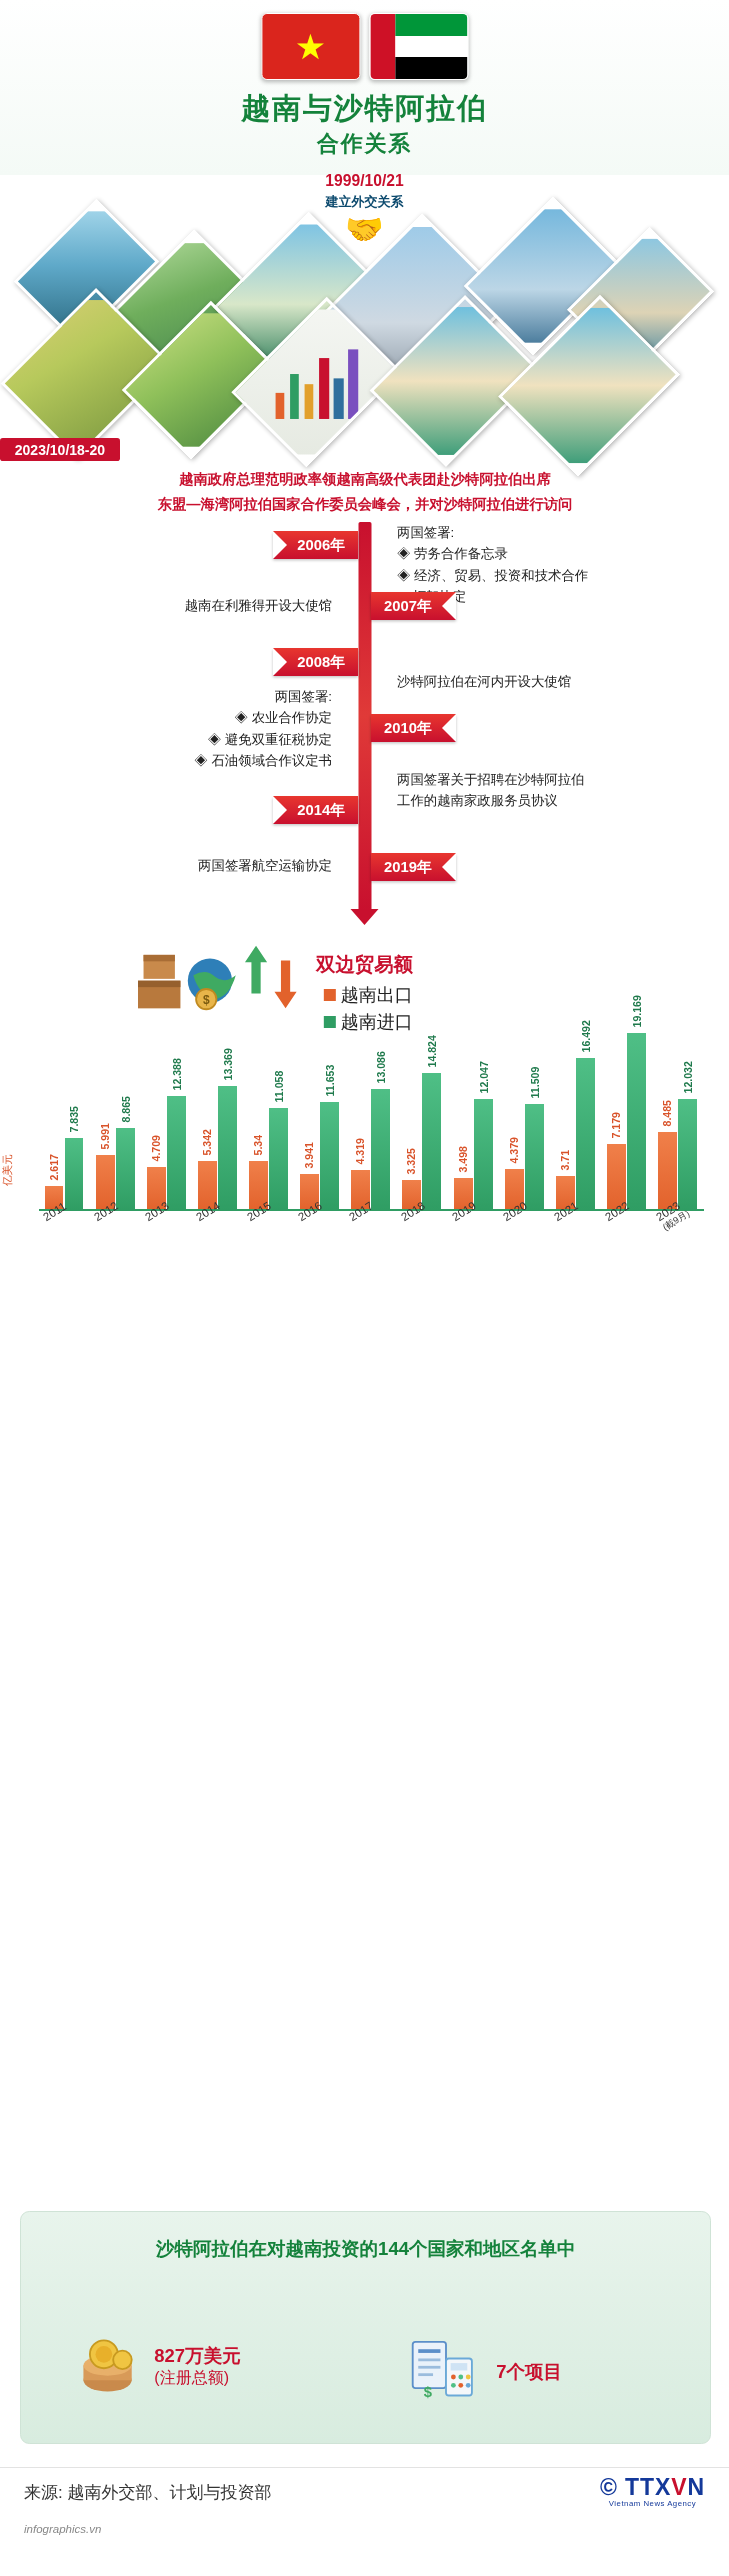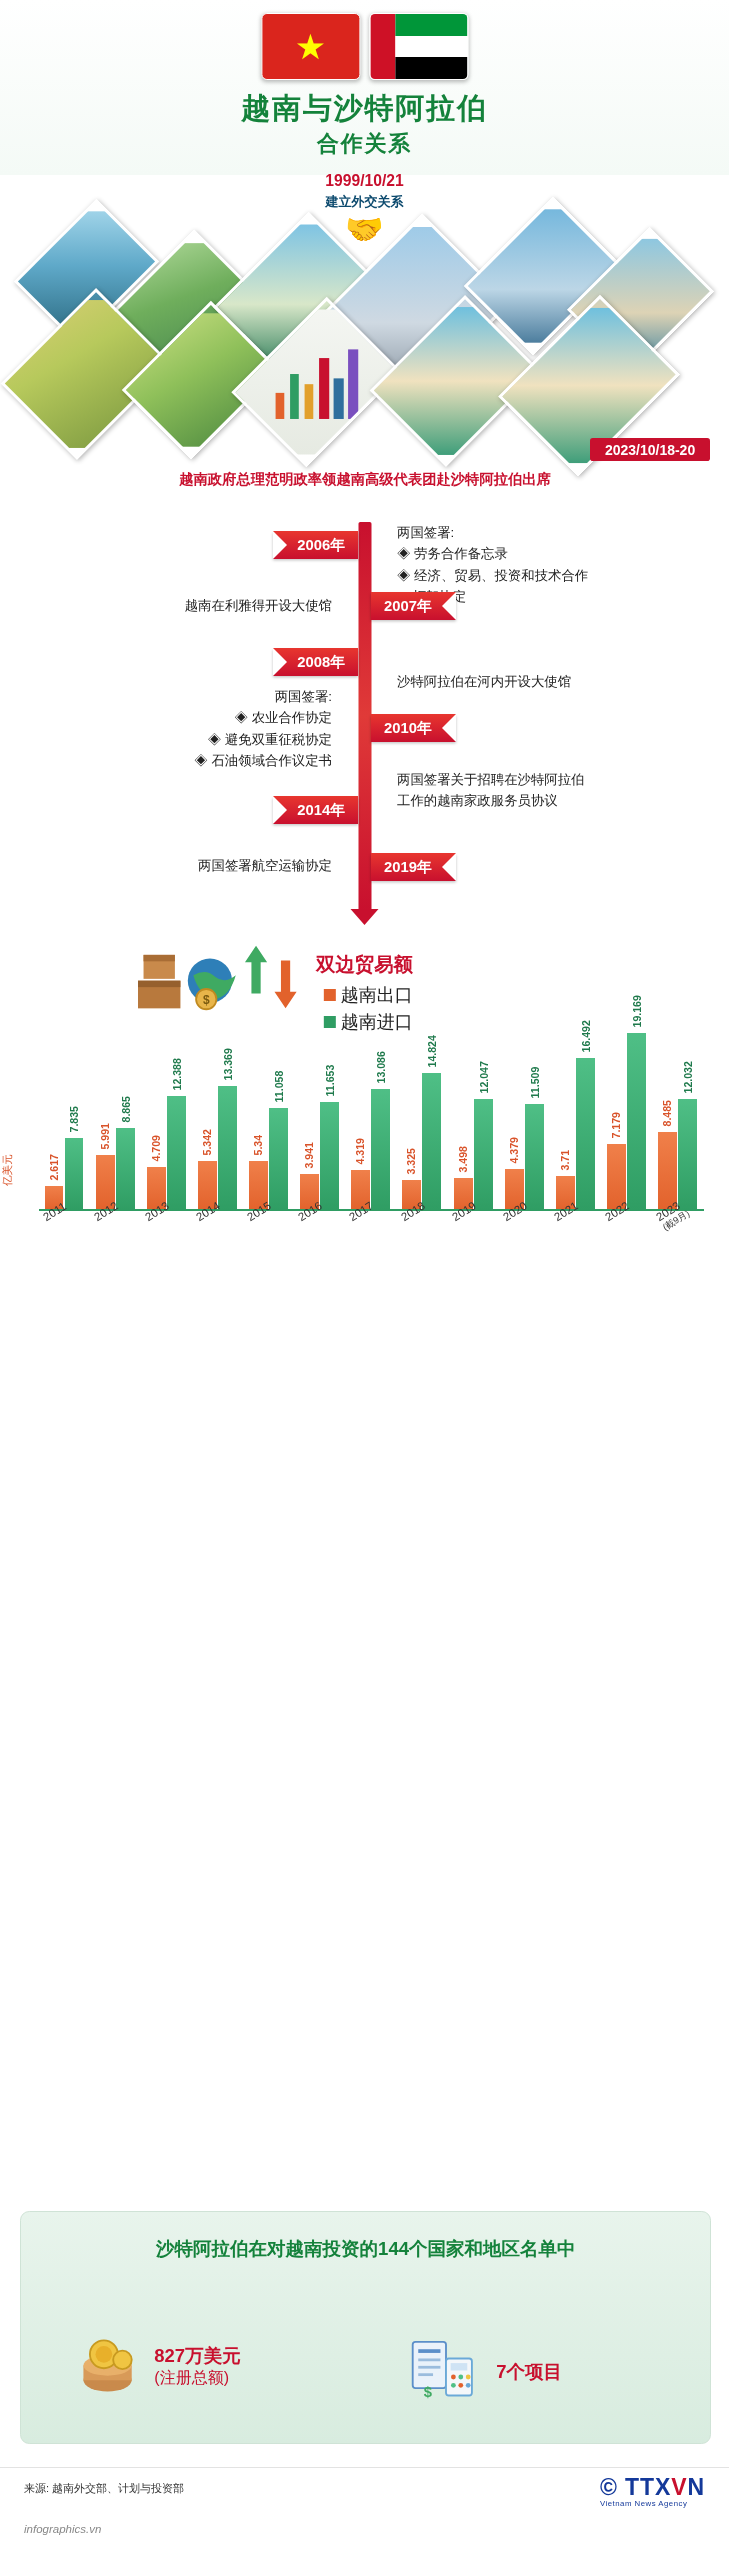--- a/index.html
+++ b/index.html
@@ -108,21 +108,21 @@
   .sc-coast{background:linear-gradient(180deg,#7fc4e3 0%,#d8e7c9 55%,#2f7e5a 100%);}
   .sc-beach{background:linear-gradient(180deg,#6fc0de 0%,#f0e2bf 50%,#3f9e7a 100%);}
   .sc-field{background:linear-gradient(150deg,#d6e58a 0%,#8fc05a 45%,#3f7e3a 100%);}
   .sc-terrace{background:linear-gradient(150deg,#e0d07a 0%,#b7c95c 40%,#6f8f3a 100%);}
   .sc-harbor{background:linear-gradient(180deg,#8ec7e0 0%,#ddd3b5 60%,#4e8aa0 100%);}
   .sc-chart{background:linear-gradient(180deg,#f4f6f2 0%,#e6eae2 100%);}
   .sc-chart .bars{position:absolute;left:50%;top:50%;transform:translate(-50%,-50%) rotate(0deg);display:flex;align-items:flex-end;gap:3.7px;height:51px;}
   .sc-chart .bars i{display:block;width:6.5px;}
   
   .date2wrap{
-    position:absolute;top:438px;left:0;width:710px;text-align:right;
+    position:absolute;top:438px;left:0;width:624px;text-align:left;
   }
   .date2{
     display:inline-block;
     background:#c8102e;color:#fff;font-weight:bold;font-size:14px;
     padding:3.7px 14.8px;border-radius:2.8px;
   }
   .lead{
     position:absolute;top:467px;left:37px;width:656px;
     text-align:center;color:#c8102e;font-size:14.3px;line-height:1.75;font-weight:bold;
   }
@@ -223,22 +223,22 @@
   .inv-t .big{font-size:18.5px;}
   .inv-row{position:absolute;top:111px;left:0;width:689px;height:111px;}
   .inv-item{position:absolute;display:flex;align-items:center;gap:13px;}
   .inv-val{color:#c8102e;font-weight:bold;font-size:18.5px;}
   .inv-sub{color:#c8102e;font-size:16px;}
   
   .footer{
     position:absolute;top:2467px;left:0;width:729px;height:109px;
     border-top:0.9px solid #e3e3e3;background:#fff;
   }
-  .src{position:absolute;top:13px;left:24px;font-size:11px;color:#333;}
-  .brandwrap{position:absolute;top:5.5px;right:24px;text-align:left;}
+  .src{position:absolute;top:13px;left:24px;font-size:17px;color:#333;}
+  .brandwrap{position:absolute;top:5.5px;right:24px;text-align:center;}
   .brand{font-size:23px;font-weight:bold;color:#14399a;letter-spacing:0.9px;}
   .brand .x{color:#c8102e;}
   .brand-sub{font-size:7.8px;color:#14399a;letter-spacing:0.5px;margin-top:-1.8px;}
   .site{position:absolute;top:55px;left:24px;font-size:11.5px;color:#888;font-style:italic;}
 </style>
 </head>
 <body>
 
 <div class="page">
 
@@ -309,20 +309,21 @@
     <div class="ph ph-k">
         <div class="inner sc-beach"></div>
       </div>
   </div>
 
   <div class="date2wrap">
     <span class="date2">2023/10/18-20</span>
   </div>
   <div class="lead">
     <div>越南政府总理范明政率领越南高级代表团赴沙特阿拉伯出席</div>
+    <div>东盟—海湾阿拉伯国家合作委员会峰会，并对沙特阿拉伯进行访问</div>
   </div>
 
   <div class="timeline">
     <div class="tl-line"></div>
 
     <div class="yr yr-left" style="top:9.2px;">2006年</div>
     <div class="tl-txt r" style="top:0px;">
       <div>两国签署:</div>
       <div>◈ 劳务合作备忘录</div>
       <div>◈ 经济、贸易、投资和技术合作</div>

